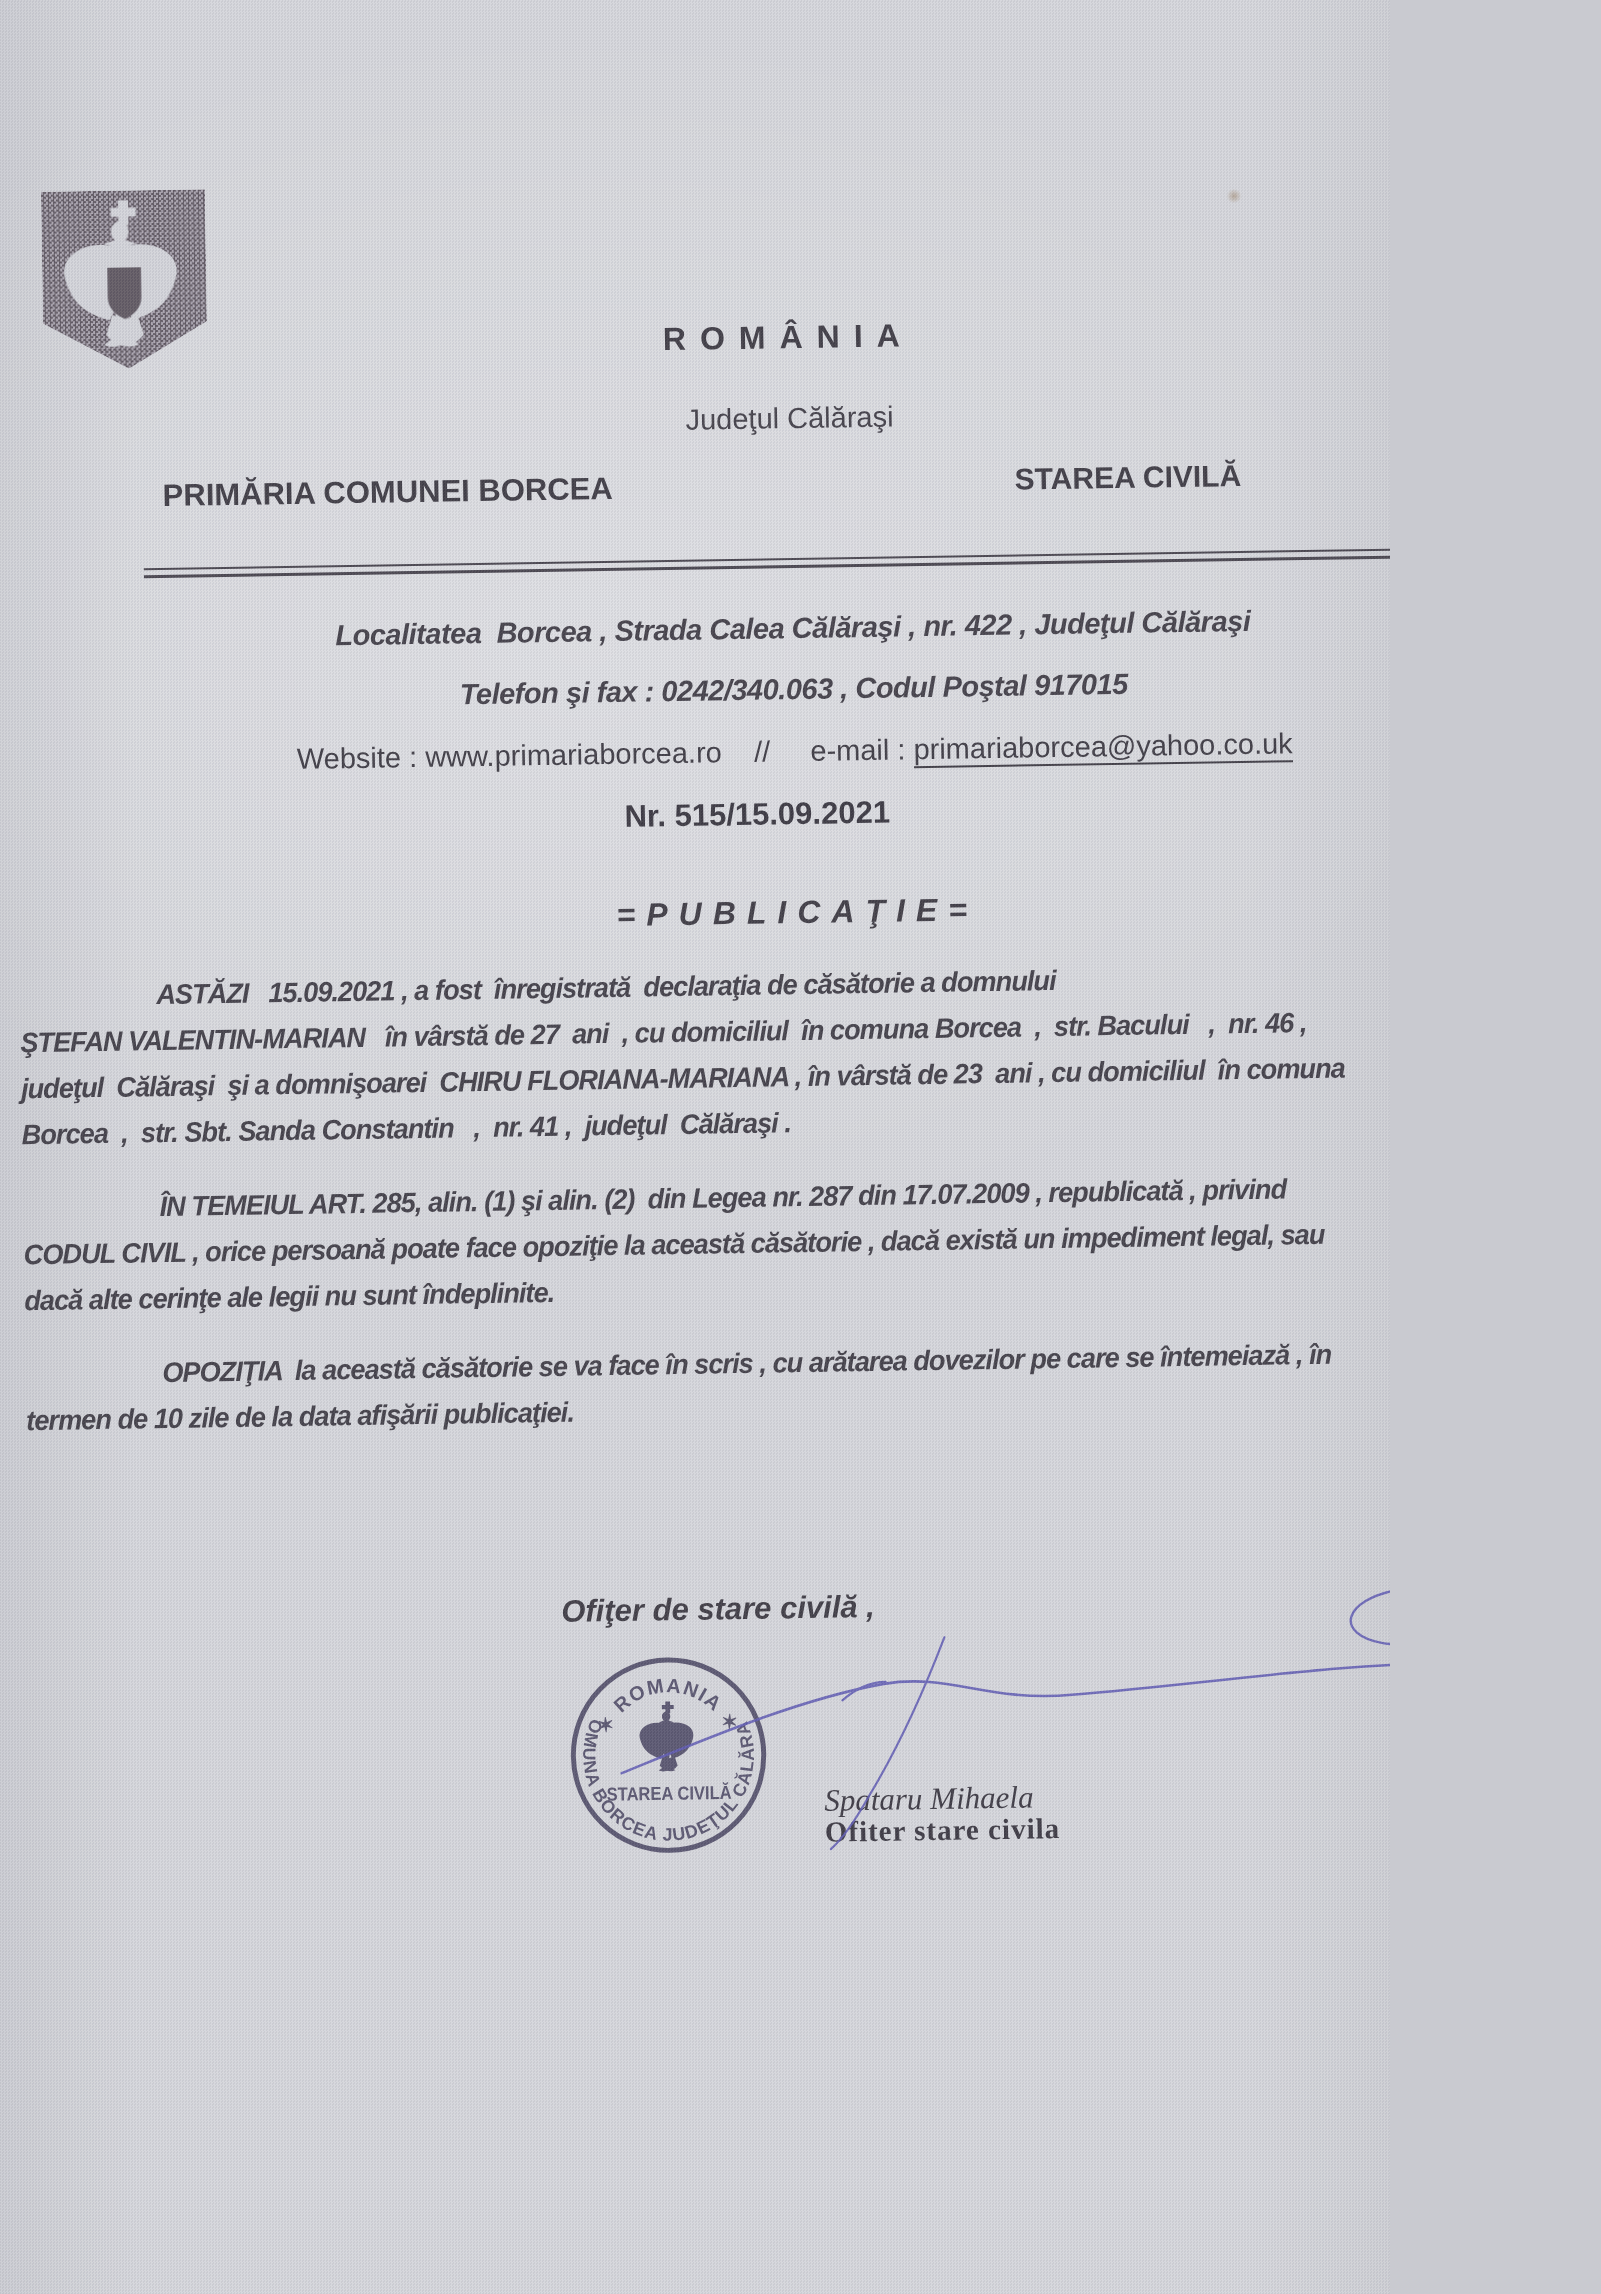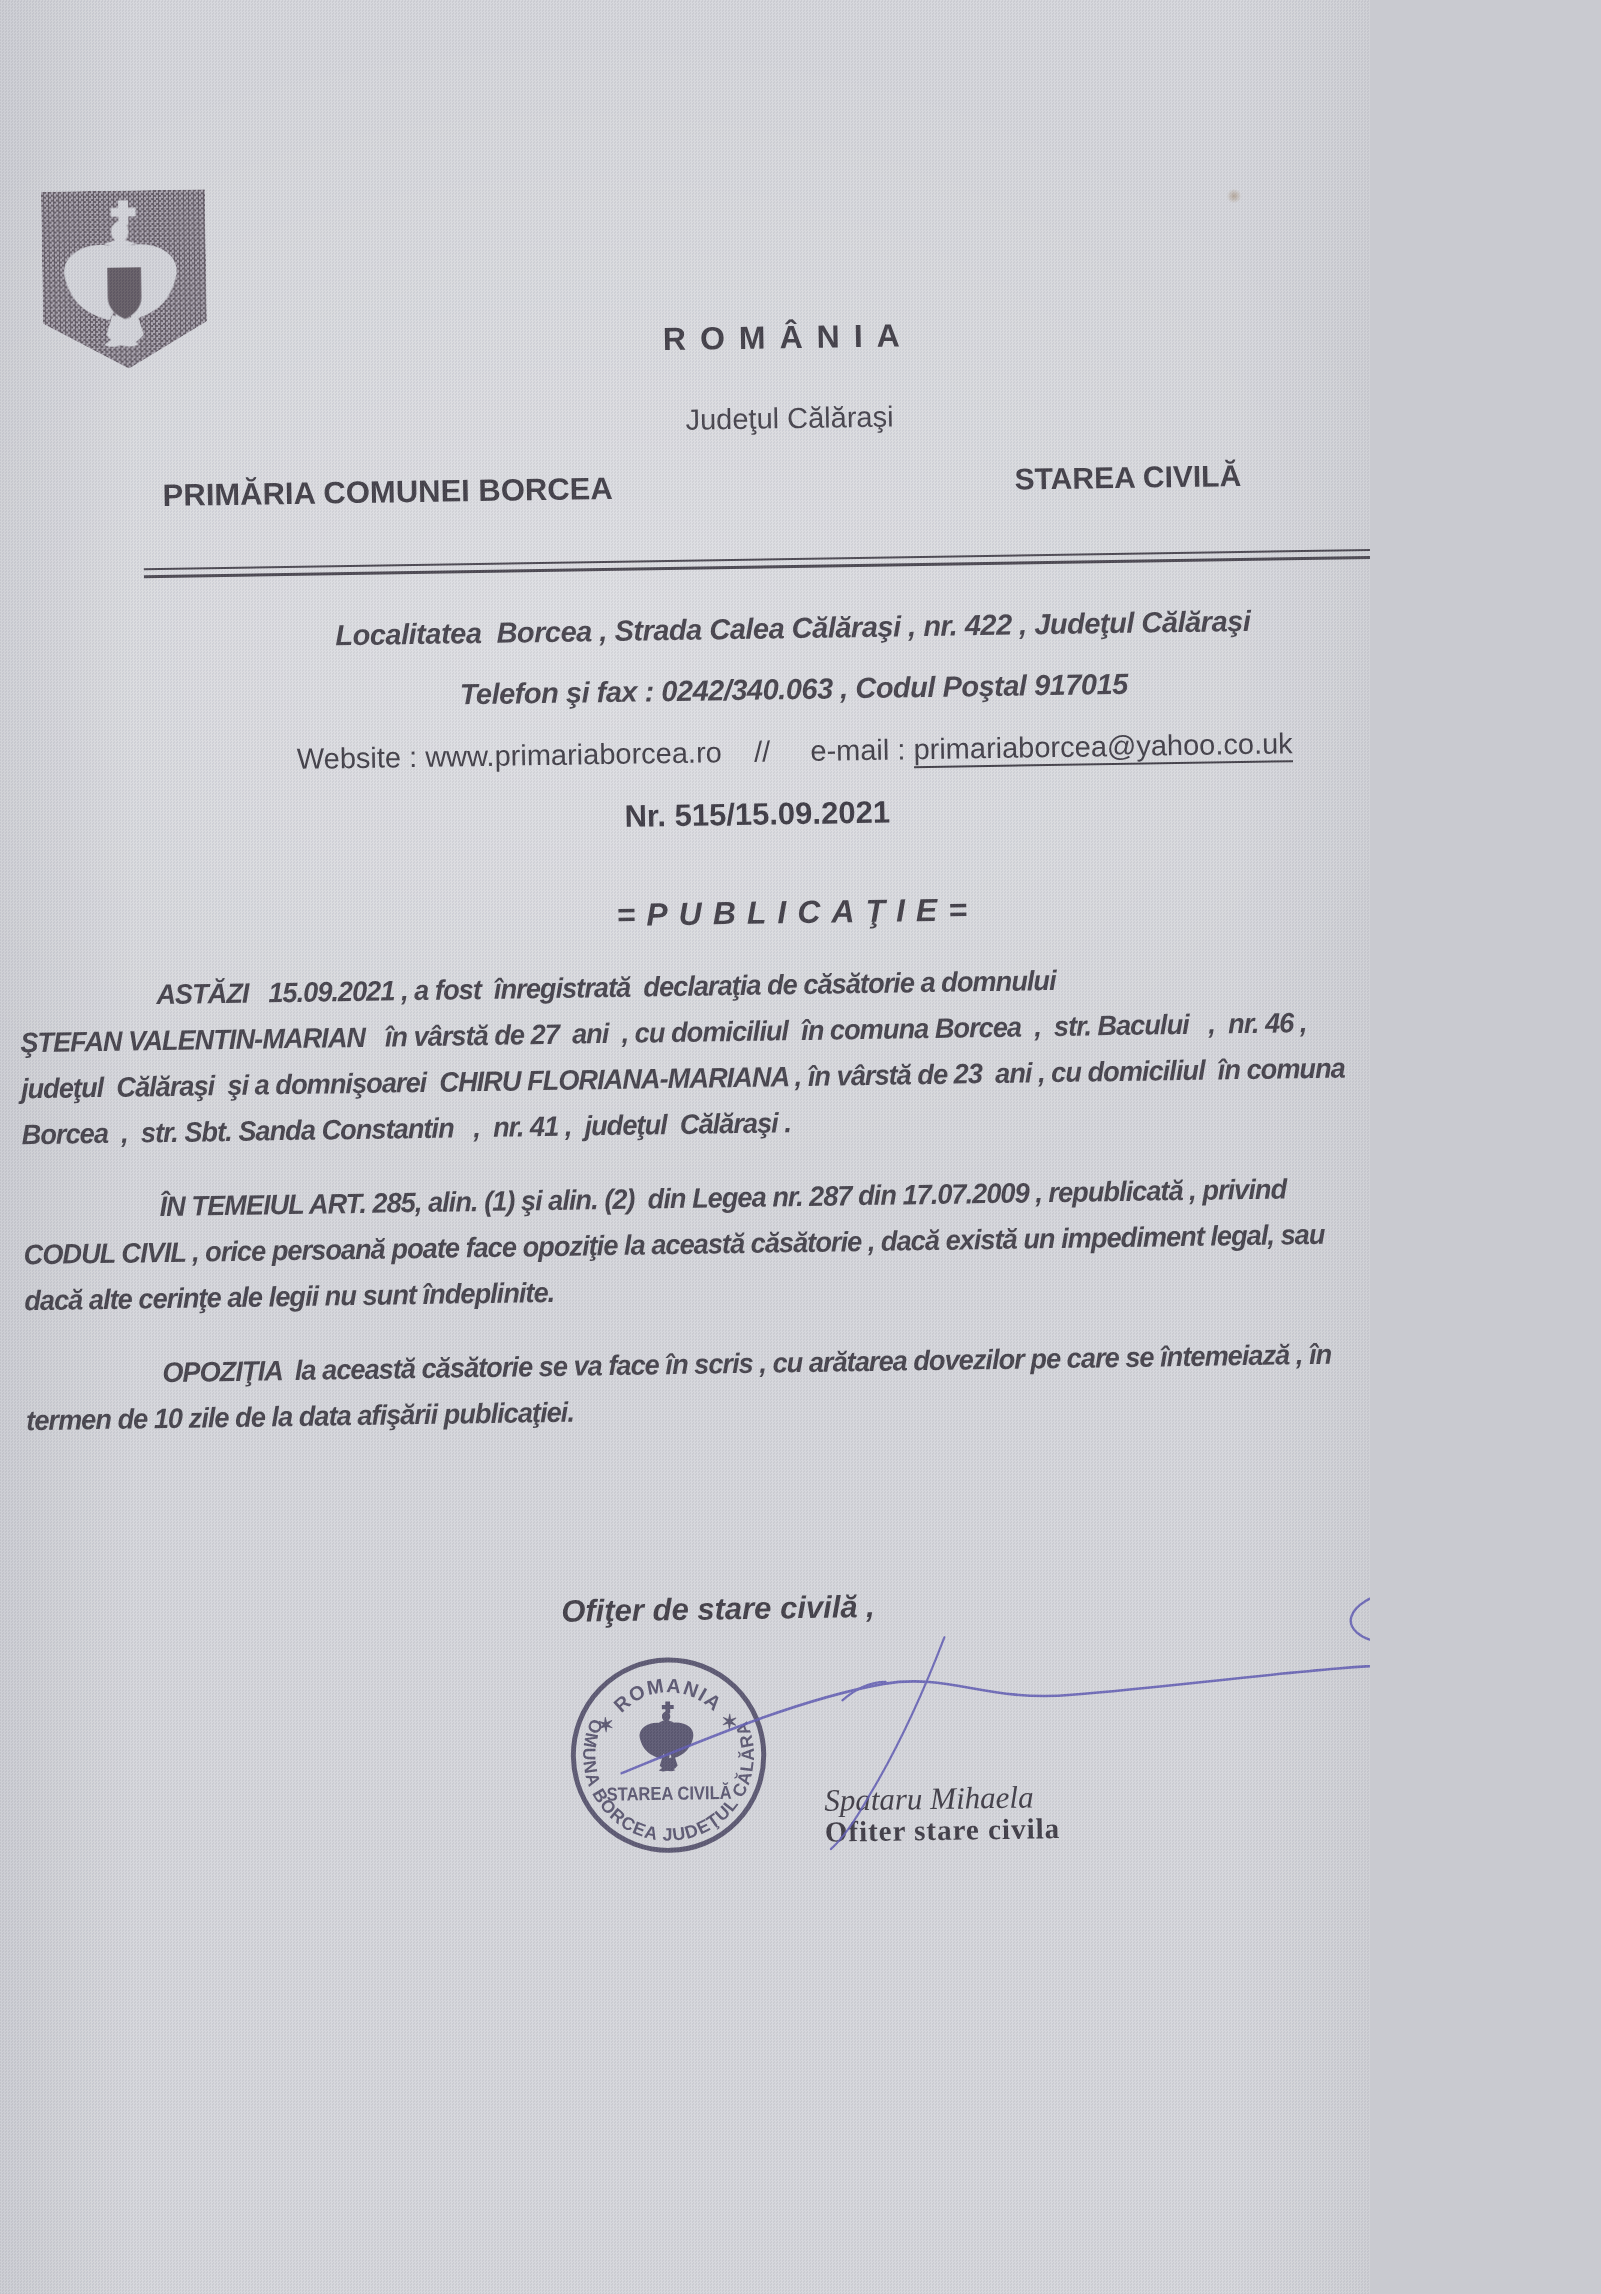--- a/index.html
+++ b/index.html
@@ -1,21 +1,21 @@
 <!DOCTYPE html>
 <html><head>
 <meta charset="utf-8">
 <style>
   html,body{margin:0;padding:0;width:1602px;height:2295px;overflow:hidden;}
   body{background:#c9cad0;font-family:"Liberation Sans",sans-serif;}
   .sheet{position:relative;width:1370px;height:2295px;overflow:hidden;color:#39363f;
     background:
       radial-gradient(1287px 891px at 42% 28%, rgba(255,255,255,.22), rgba(255,255,255,0) 70%),
       linear-gradient(90deg, rgba(110,112,126,.10), rgba(255,255,255,0) 10%, rgba(255,255,255,0) 90%, rgba(110,112,126,.08)),
-      #d2d3d8;}
+      #d2d3d8; padding-left: 20px;}
   .grain{position:absolute;inset:0;pointer-events:none;z-index:50;opacity:.13;
     background:repeating-conic-gradient(rgba(255,255,255,.9) 0% 25%, rgba(150,152,166,.9) 0% 50%);
     background-size:3px 3px;}
   .tilt{position:absolute;inset:0;transform:rotate(-0.9deg);transform-origin:801px 1147px;}
 
   
   .arms{position:absolute;left:56px;top:180px;width:164px;height:178px;
     clip-path:polygon(0 0,100% 0,100% 74%,52% 100%,0 74%);
     background:repeating-conic-gradient(#58505a 0% 25%, #a39da8 0% 50%);
     background-size:5px 5px;}

